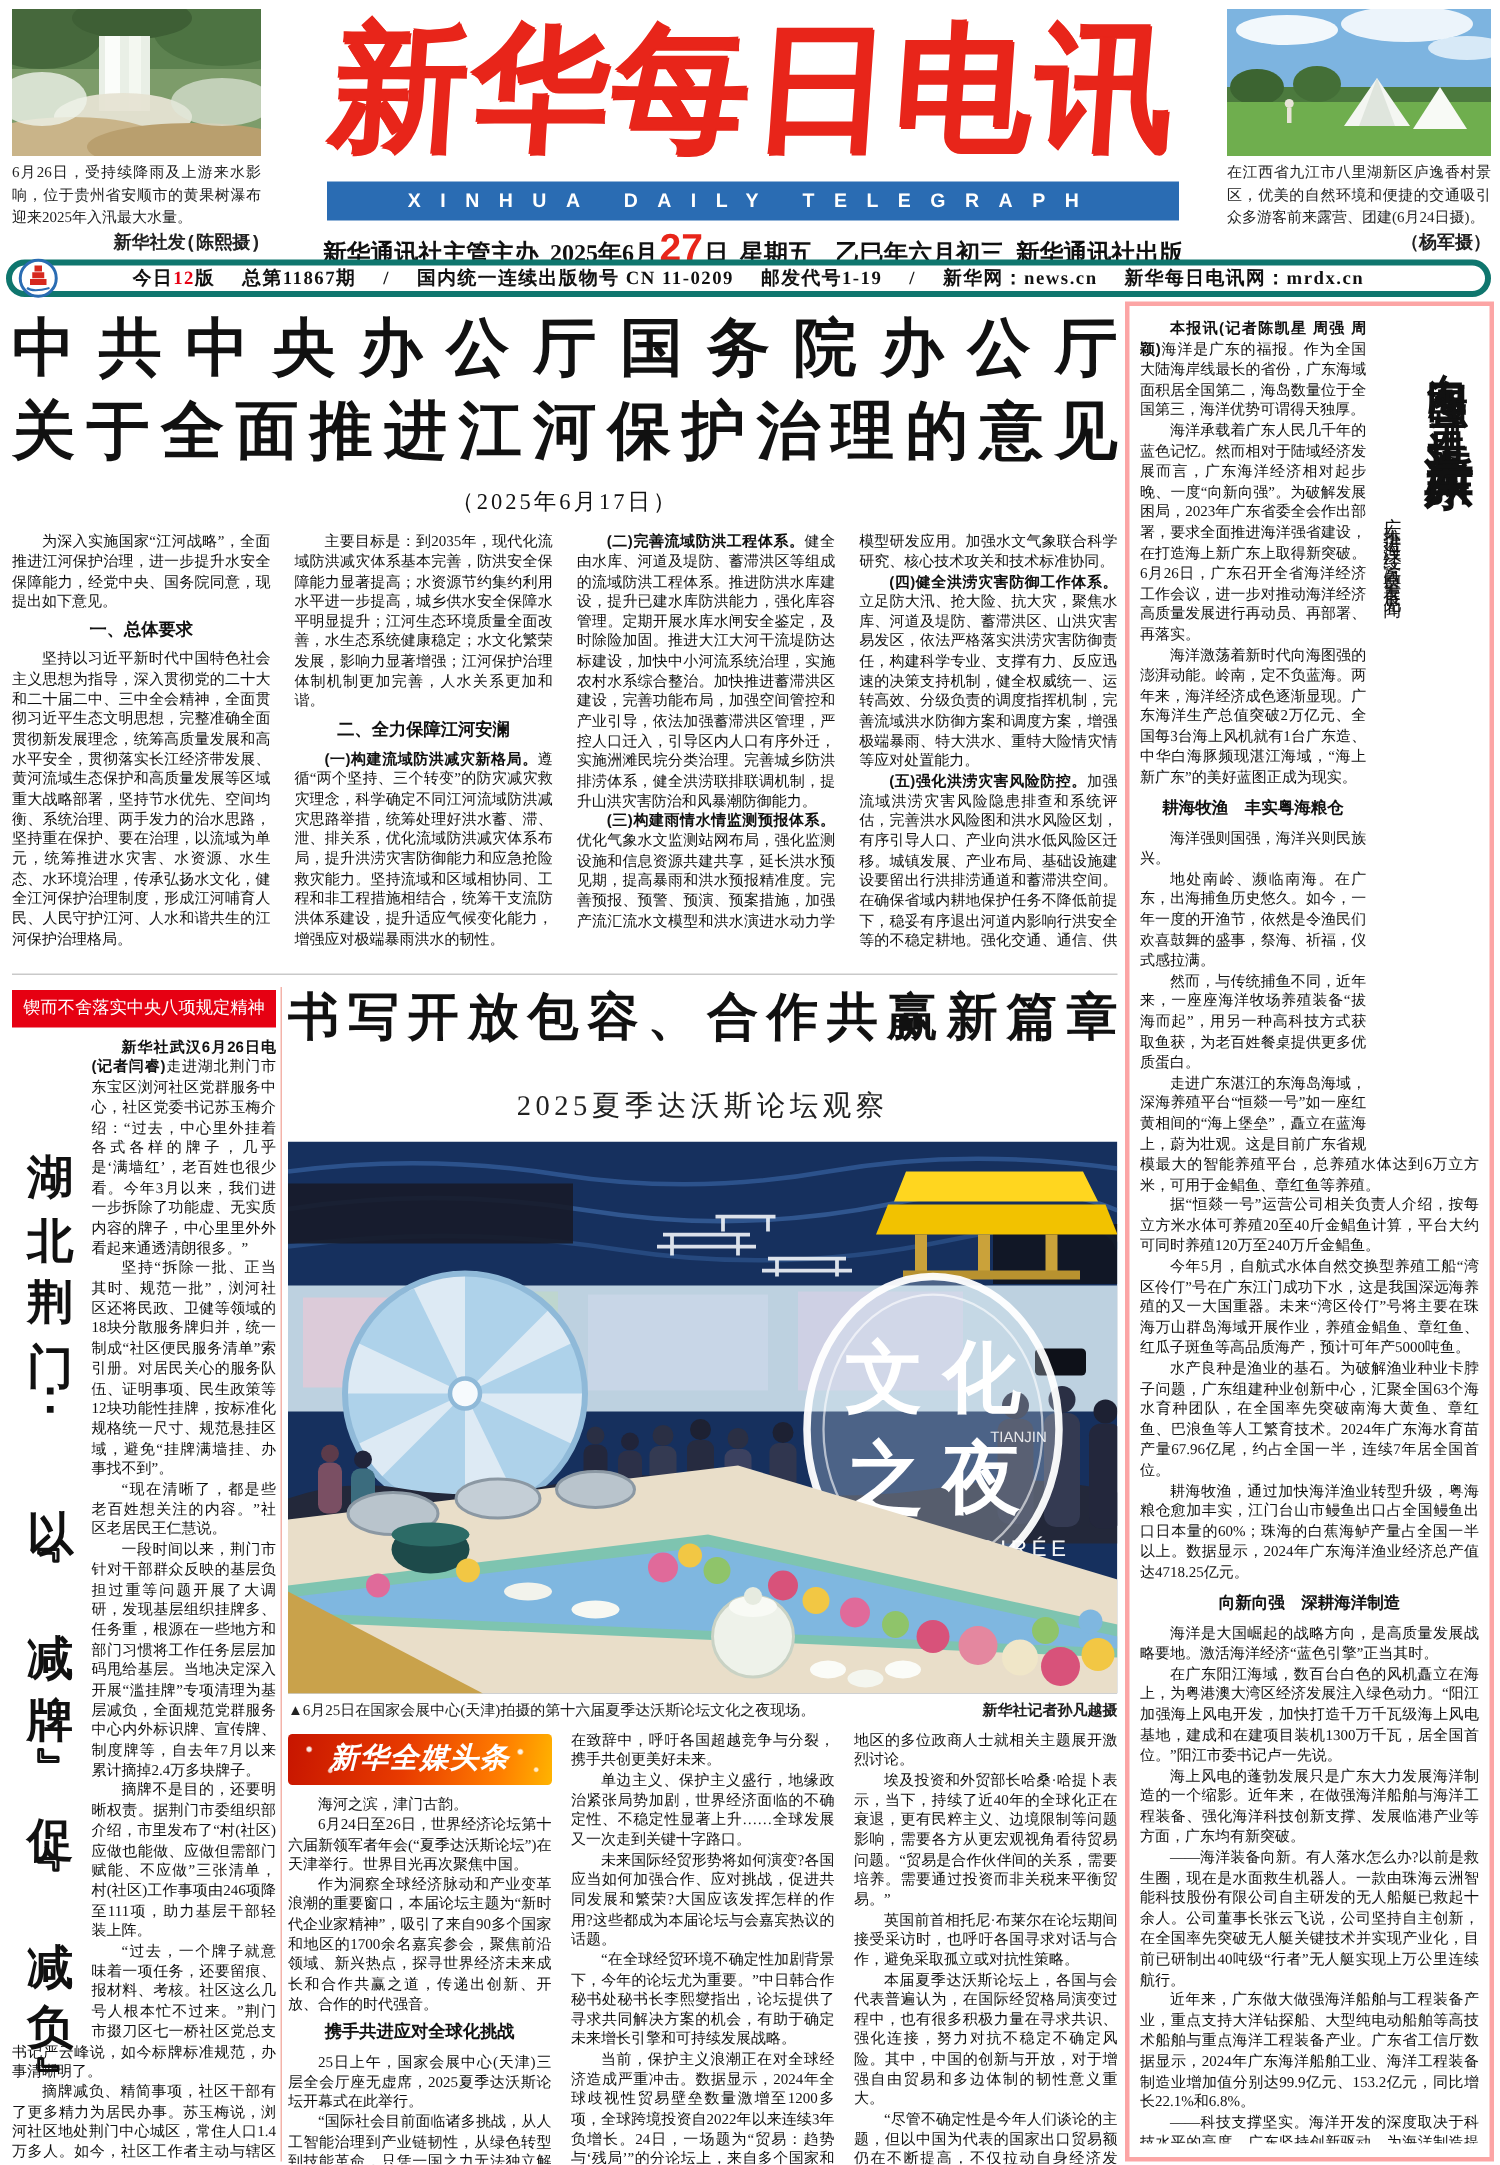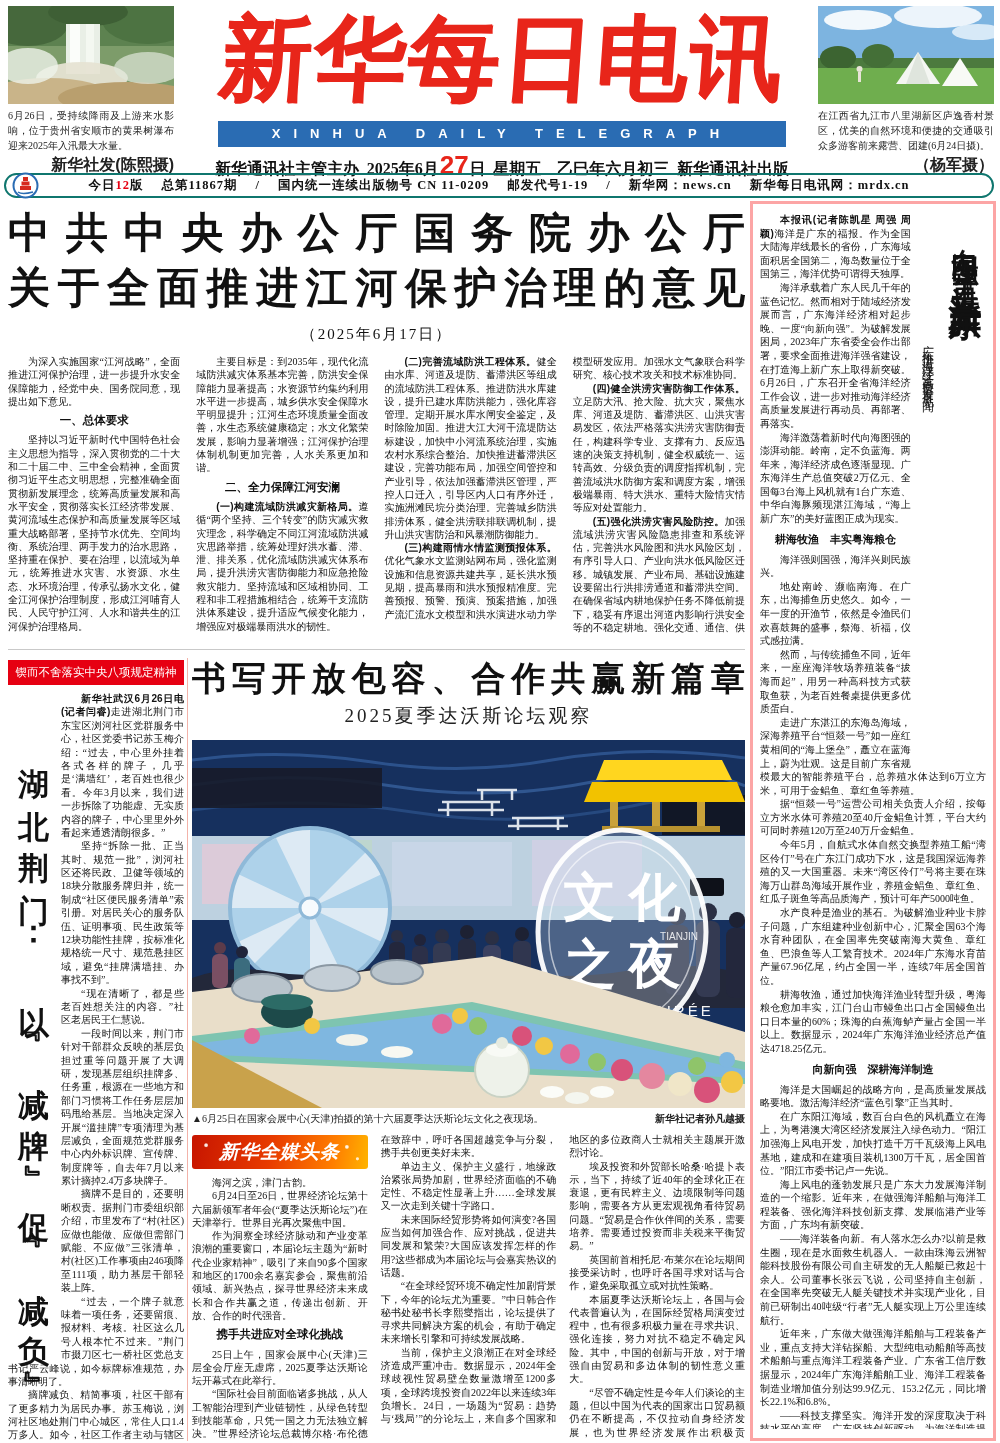--- a/index.html
+++ b/index.html
@@ -5,32 +5,32 @@
   html,body{margin:0;padding:0;background:#fff}
   .page{position:relative;width:1000px;height:1443px;background:#fff;overflow:hidden;
         font-family:"Liberation Serif","DejaVu Serif",serif;color:#111}
   figure{margin:0}
   
   .photo-left{position:absolute;left:8px;top:6px;width:166px;height:98px;overflow:hidden}
   .photo-right{position:absolute;left:818px;top:6px;width:176px;height:98px;overflow:hidden}
   .cap{position:absolute;font-size:10px;line-height:1.5;text-align:justify;color:#222}
   .cap-left{left:8px;top:108px;width:166px}
   .cap-right{left:818px;top:108px;width:176px}
-  .cap b{float:right;font-family:Liberation Sans, sans-serif;font-size:16px}
+  .cap b{float:right;font-family:Liberation Mono, monospace;font-size:12px}
   .brand{position:absolute;left:213px;top:-2px;width:578px;height:122px;text-align:center;
          font-weight:bold;color:#e8251a;font-size:92px;line-height:122px;letter-spacing:2px;
          transform:skewX(-4deg);text-shadow:1px 1px 0 #e8251a}
   .enbar{position:absolute;left:218px;top:121px;width:568px;height:26px;background:#2a6cb3;
          color:#fff;font-family:"Liberation Sans",sans-serif;font-weight:bold;font-size:13px;
          letter-spacing:13px;text-align:center;line-height:26px}
   .daterow{position:absolute;left:215px;top:150px;width:574px;height:24px;display:flex;
            align-items:baseline;justify-content:space-between;font-size:16px;font-weight:bold}
   .daterow .date{font-weight:bold}
   .daterow .day{color:#e8251a;font-size:26px;font-family:"Liberation Sans",sans-serif;padding:0 1px}
-  .infobar{position:absolute;left:4px;top:173px;width:990px;height:25px;border:2px solid #0f766e;
+  .infobar{position:absolute;left:4px;top:173px;width:990px;height:25px;border:4px solid #0f766e;
            border-radius:14px;box-sizing:border-box;display:flex;align-items:center;justify-content:center;
            font-size:12.5px;font-weight:bold;letter-spacing:1px}
   .infobar .gap{display:inline-block;width:18px}
   .red{color:#e60012}
   .emblem{position:absolute;left:12px;top:172px;width:27px;height:27px}
   
   .main-article{position:absolute;left:8px;top:206px;width:737px;height:438px;overflow:hidden}
   .h1{font-size:42px;font-weight:bold;height:55px;line-height:55px;text-align:justify;text-align-last:justify;
       text-justify:inter-character;white-space:nowrap}
   .dateline{text-align:center;font-size:15px;letter-spacing:2px;margin:9px 0 11px}
@@ -48,21 +48,21 @@
           font-weight:normal;font-size:11.5px;font-family:"Liberation Sans",sans-serif}
   .jm-text{margin-top:7px;height:748px;overflow:hidden;font-size:10px;line-height:1.34;text-align:justify}
   .jm-text p{margin:0;text-indent:2em}
   .jm-text b{font-family:"Liberation Sans",sans-serif}
   .vhead{float:left;writing-mode:vertical-rl;width:46px;height:610px;margin:52px 7px 4px 0;
          font-size:31px;font-weight:bold;text-align:justify;text-align-last:justify;letter-spacing:2px}
   
   .davos{position:absolute;left:192px;top:656px;width:553px;height:787px;overflow:hidden}
   .dv-h{font-size:34px;font-weight:bold;height:45px;line-height:45px;text-align:justify;
         text-align-last:justify;white-space:nowrap}
-  .dv-sub{text-align:center;font-size:19px;letter-spacing:3px;color:#222;margin-top:2px}
+  .dv-sub{text-align:center;font-size:19px;letter-spacing:3px;color:#222;margin-top:23px}
   .dv-photo{margin-top:11px;width:553px;height:368px}
   .dv-cap{margin-top:4px;font-size:10px;display:flex;justify-content:space-between;color:#222}
   .dv-cap b{font-family:"Liberation Sans",sans-serif;white-space:nowrap;margin-left:14px}
   .cols3{column-count:3;column-gap:13px;height:318px;margin-top:7px}
   .badge{height:34px;margin:2px 0 7px;border-radius:3px;color:#fff;font-style:italic;font-weight:bold;
          font-size:19px;letter-spacing:1px;display:flex;align-items:center;justify-content:center;
          background:
            radial-gradient(circle at 8% 30%,rgba(255,255,255,.9) 1.2px,transparent 2.4px),
            radial-gradient(circle at 16% 72%,rgba(255,255,255,.8) 1px,transparent 2px),
            radial-gradient(circle at 88% 35%,rgba(255,255,255,.9) 1.2px,transparent 2.4px),

